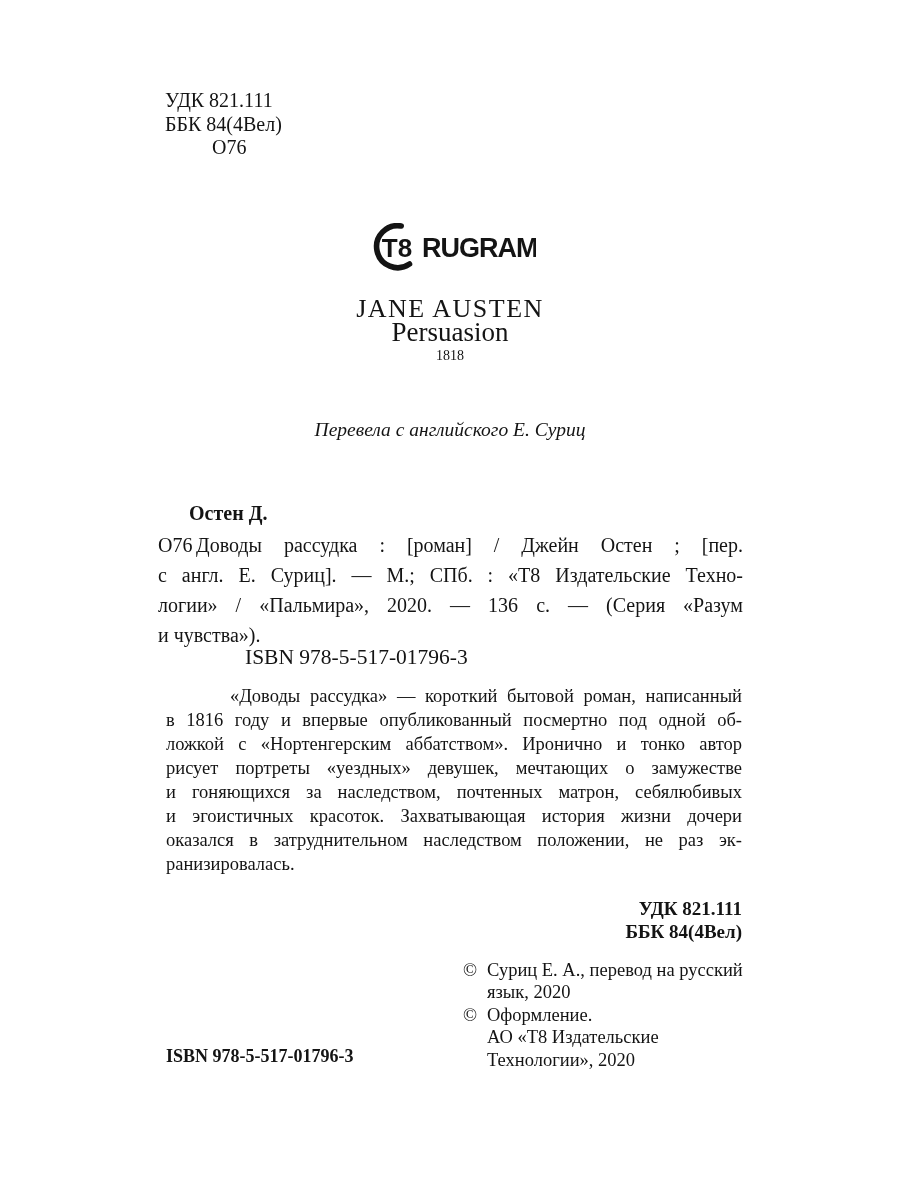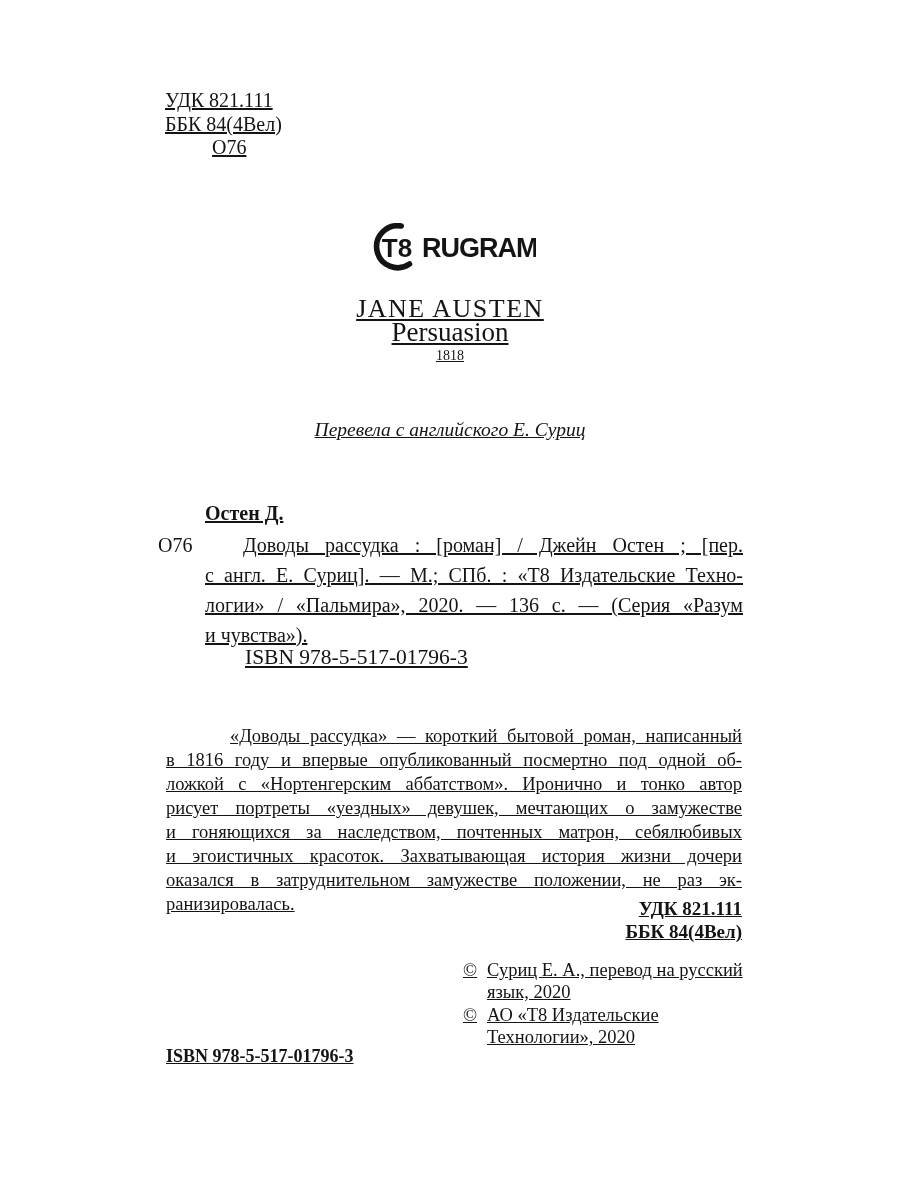--- a/index.html
+++ b/index.html
@@ -5,52 +5,52 @@
   html,body{margin:0;padding:0;background:#e9e9e9;}
   .page{
     position:relative;
     width:900px;height:1200px;
     background:#ffffff;
     color:#141414;
     font-family:"Liberation Serif","DejaVu Serif",serif;
     overflow:hidden;
     margin:0 auto;
   }
-  .abs{position:absolute;text-decoration:underline;}
+  .abs{position:absolute;}
 
   
   .top-block{left:165px;top:89px;font-size:20px;line-height:23.5px;}
   .top-block .code-line{padding-left:47px;}
 
   
   .logo-wrap{left:364px;top:223px;width:172px;height:48px;}
 
   
   .title-block{left:0;top:297px;width:900px;text-align:center;}
   .title-author{font-size:26px;letter-spacing:1.5px;line-height:23.5px;}
   .title-name{font-size:27px;line-height:23.5px;}
   .title-year{font-size:14px;line-height:23.5px;}
 
   .translator{left:0;top:390px;width:900px;text-align:center;
     font-style:italic;font-size:19.5px;margin-top:29px;}
 
   
   .catalog{left:158px;top:500px;width:585px;font-size:20px;}
-  .catalog-heading{margin-left:47px;font-weight:bold;line-height:26px;}
+  .catalog-heading{margin-left:31px;font-weight:bold;line-height:26px;}
   .catalog-body{position:relative;margin-top:4px;}
   .catalog-label{position:absolute;left:0;top:0;line-height:30px;}
-  .catalog-lines{margin-left:47px;line-height:30px;}
+  .catalog-lines{line-height:30px;}
   .jline{text-align:justify;text-align-last:justify;white-space:nowrap;}
   .jline.first{padding-left:38px;}
   .jline.last{text-align-last:left;white-space:normal;}
 
   .isbn-center{left:245px;top:645px;font-size:21.5px;}
 
   
-  .annotation{left:166px;top:724px;width:576px;font-size:18.5px;line-height:24px;}
+  .annotation{left:166px;top:684px;width:576px;font-size:18.5px;line-height:24px;}
   .annotation .jline.first{padding-left:64px;}
 
   
   .right-codes{left:165px;top:897px;width:577px;text-align:right;
     font-weight:bold;font-size:19px;line-height:23px;}
 
   
   .copyright{left:463px;top:959px;font-size:18.5px;line-height:22.4px;width:290px;}
   .cop-entry{display:flex;}
   .cop-symbol{width:24px;flex:0 0 24px;}
@@ -102,40 +102,41 @@
 
   <div class="abs isbn-center">ISBN 978-5-517-01796-3</div>
 
   <div class="abs annotation">
     <div class="jline first">«Доводы рассудка» — короткий бытовой роман, написанный</div>
     <div class="jline">в 1816 году и впервые опубликованный посмертно под одной об-</div>
     <div class="jline">ложкой с «Нортенгерским аббатством». Иронично и тонко автор</div>
     <div class="jline">рисует портреты «уездных» девушек, мечтающих о замужестве</div>
     <div class="jline">и гоняющихся за наследством, почтенных матрон, себялюбивых</div>
     <div class="jline">и эгоистичных красоток. Захватывающая история жизни дочери</div>
-    <div class="jline">оказался в затруднительном замужестве положении, не раз эк-</div>
+    <div class="jline">оказался в затруднительном наследством положении, не раз эк-</div>
     <div class="jline last">ранизировалась.</div>
   </div>
 
   <div class="abs right-codes">
     <div>УДК 821.111</div>
     <div>ББК 84(4Вел)</div>
   </div>
 
   <div class="abs copyright">
     <div class="cop-entry">
       <span class="cop-symbol">©</span>
       <span class="cop-lines">
         <div>Суриц Е. А., перевод на русский</div>
         <div>язык, 2020</div>
       </span>
     </div>
     <div class="cop-entry">
       <span class="cop-symbol">©</span>
       <span class="cop-lines">
+        <div>Оформление.</div>
         <div>АО «Т8 Издательские</div>
         <div>Технологии», 2020</div>
       </span>
     </div>
   </div>
 
   <div class="abs isbn-bottom">ISBN 978-5-517-01796-3</div>
 
 </div>
 

